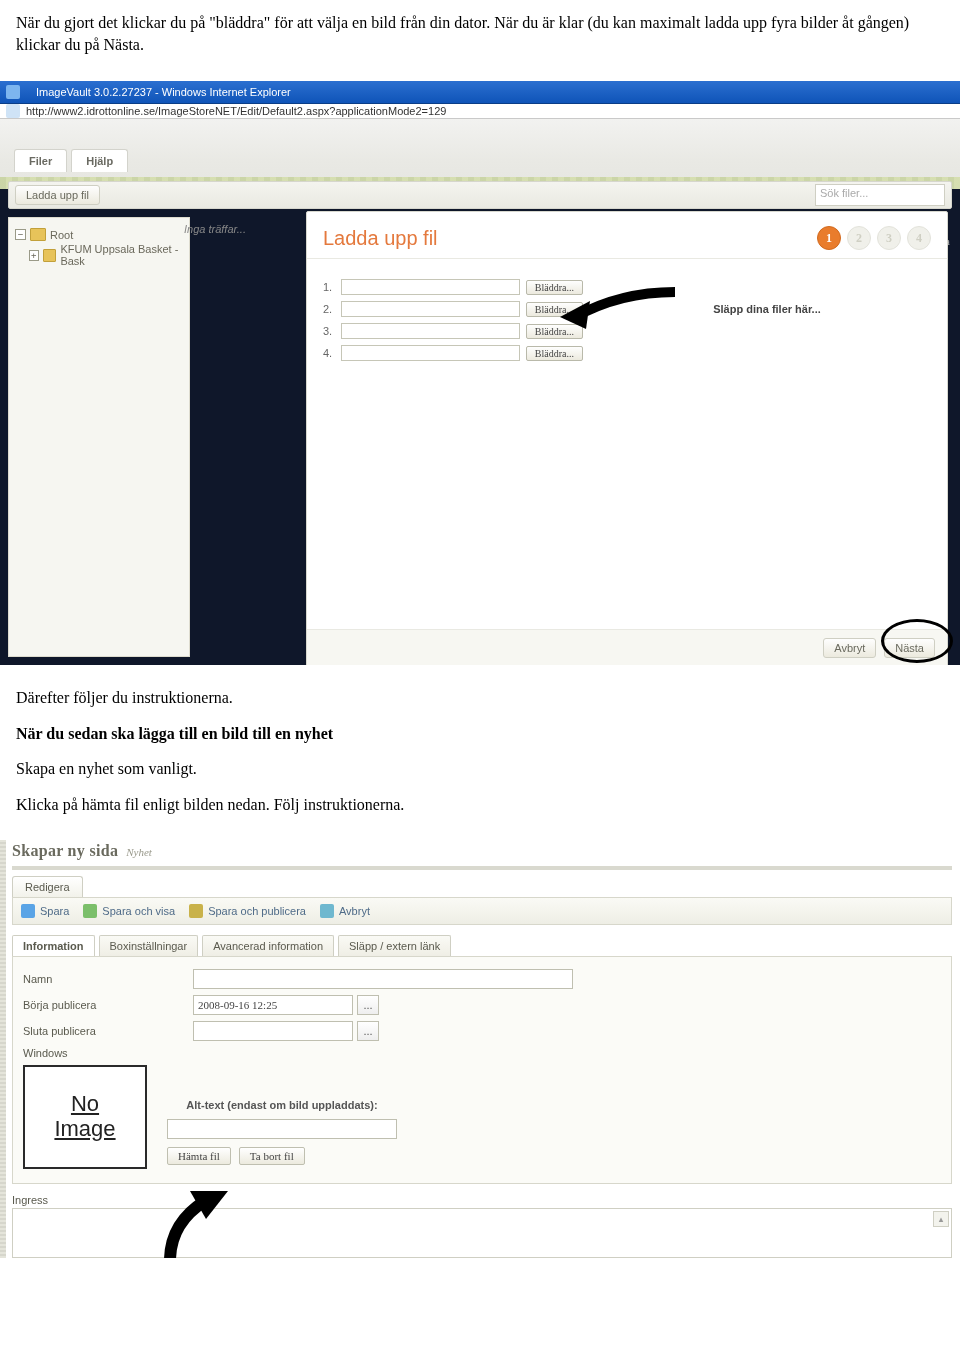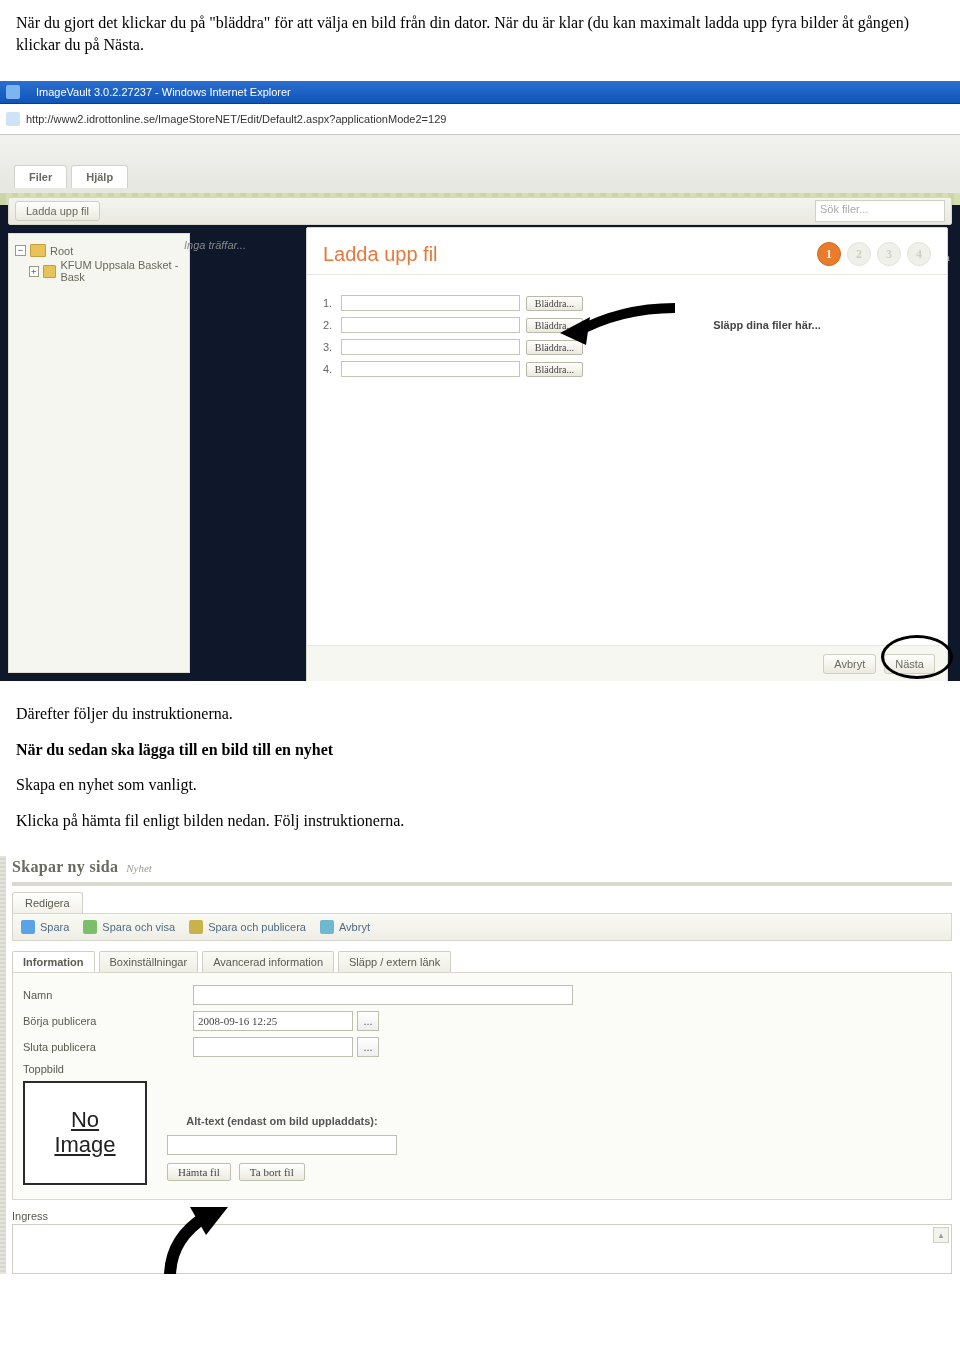--- a/index.html
+++ b/index.html
@@ -34,21 +34,21 @@
     border-bottom: 1px solid #0a3d86;
   }
   .ie-title .ico {
     width: 14px; height: 14px; background: #7db5ef;
     display: inline-block; border-radius: 2px;
   }
   .ie-url {
     background: #fff;
     font: 11px Tahoma, sans-serif;
     color: #333;
-    padding: 8px 6px;
+    padding: 0 6px;
     border-bottom: 1px solid #c9c9c9;
     display: flex;
     align-items: center;
     gap: 6px;
   }
   .ie-url .ico {
     width: 14px; height: 14px; background: #cfe3f6;
     display: inline-block; border-radius: 2px;
   }
 
@@ -452,21 +452,21 @@
       <label>Börja publicera</label>
       <input class="tinput w160" value="2008-09-16 12:25" style="">
       <span class="ell">...</span>
     </div>
     <div class="frow">
       <label>Sluta publicera</label>
       <input class="tinput w160" style="">
       <span class="ell">...</span>
     </div>
     <div class="frow" style="align-items:flex-start;">
-      <label>Toppbild</label>
+      <label>Windows</label>
     </div>
 
     <div style="display:flex; gap:20px; align-items:flex-start; margin-top:4px;">
       <div class="noimg">
         <div>
           <span>No</span><br>
           <span>Image</span>
         </div>
       </div>
       <div>

